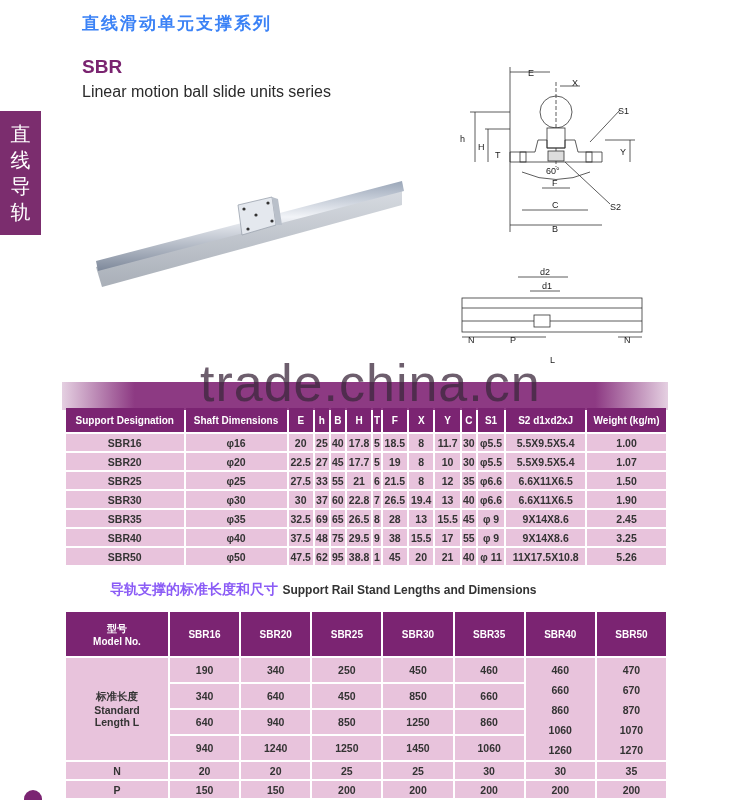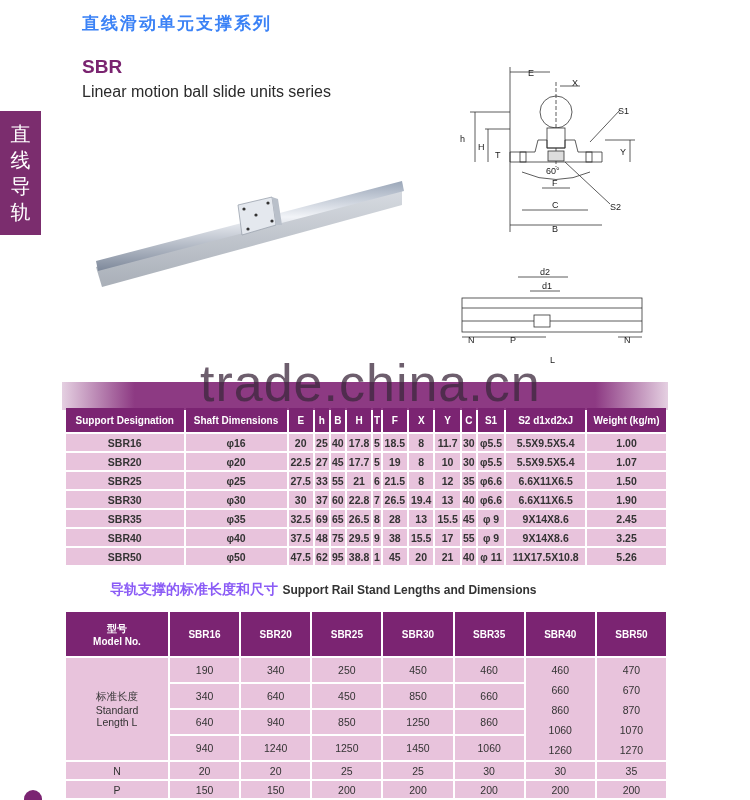--- a/index.html
+++ b/index.html
@@ -29,21 +29,21 @@
   .t1 { left: 64px; top: 406px; width: 604px; }
   .t1 th { height: 24px; line-height: 11px; }
   .t1 td { height: 17px; }
 
   .sec2 { position: absolute; left: 66px; top: 580px; }
   .sec2 .cn { font-family: "DejaVu Sans", sans-serif; font-size: 14px; font-weight: bold; color: #8b5cf6; margin-left: 44px; }
   .sec2 .en { font-size: 12px; font-weight: bold; color: #333; }
 
   .t2 { left: 64px; top: 610px; width: 604px; }
   .t2 th { height: 44px; font-size: 10px; }
-  .t2 td { height: 17px; font-weight: normal; }
+  .t2 td { height: 17px; font-weight: bold; }
   .t2 .stack { line-height: 20px; padding-top: 2px; }
 
   .page-num { position: absolute; left: 24px; top: 790px; width: 18px; height: 18px; border-radius: 50%; background: #7b2472; }
 </style>
 </head>
 <body>
 
 <div class="hdr-cn">直线滑动单元支撑系列</div>
 <div class="hdr-en">Linear motion ball slide units series</div>
 <div class="hdr-model">SBR</div>

